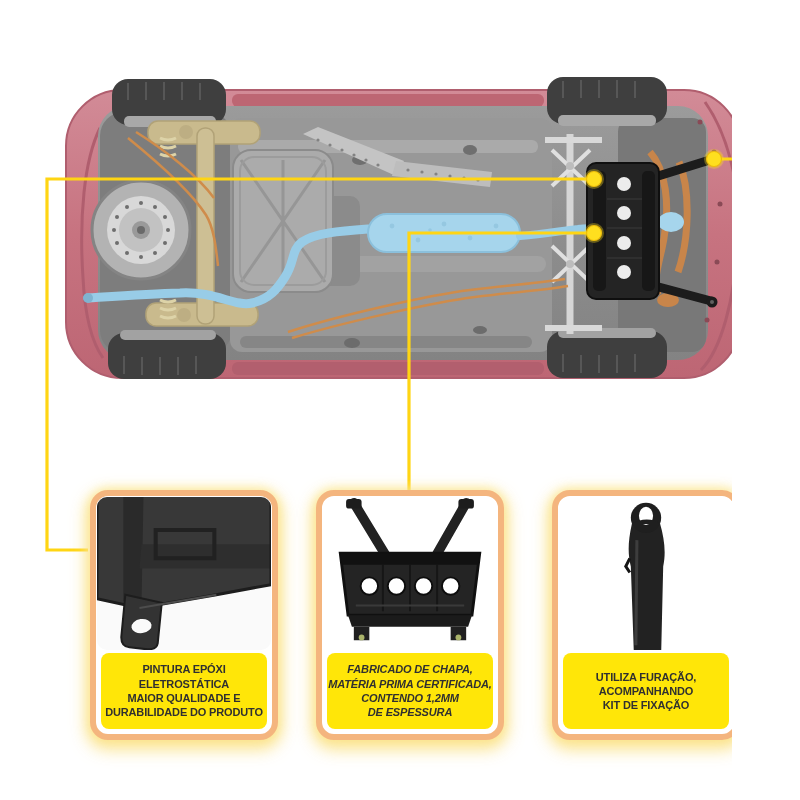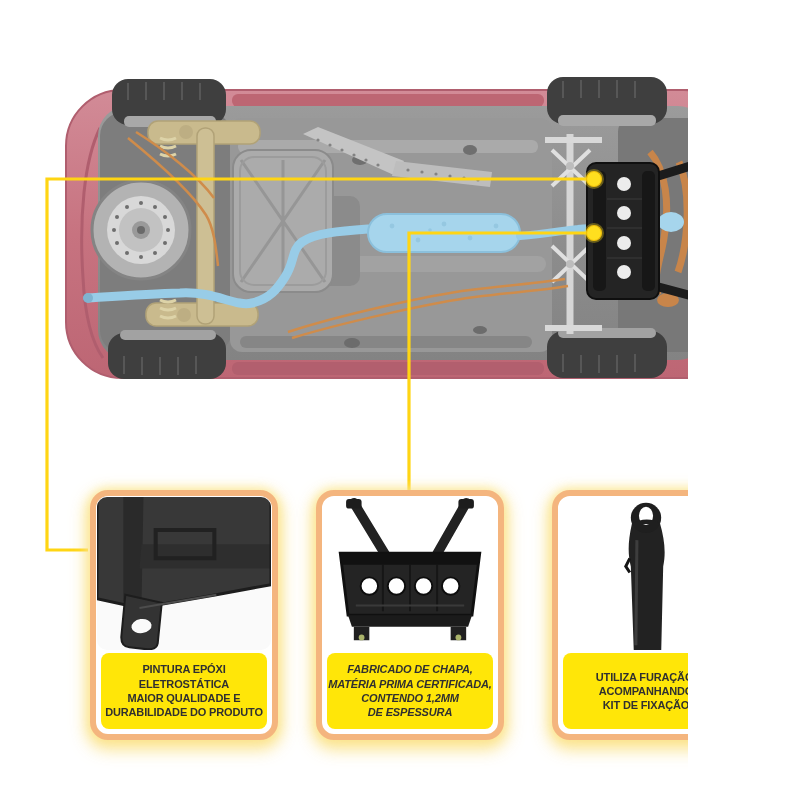--- a/index.html
+++ b/index.html
@@ -1,18 +1,19 @@
 <!DOCTYPE html>
 <html><head>
 <meta charset="utf-8">
 <style>
   html,body{margin:0;padding:0;background:#ffffff;}
   .stage{
     position:relative;width:688px;height:800px;background:#ffffff;overflow:hidden;
     font-family:"Liberation Sans",sans-serif;
+    padding-left:44px;
   }
   .car-svg{position:absolute;left:0;top:0;width:800px;height:800px;}
   .panel{
     position:absolute;top:490px;width:188px;height:250px;box-sizing:border-box;
     background:#ffffff;border:6px solid #f4b57e;border-radius:18px;
     box-shadow:0 6px 16px 4px rgba(250,225,130,.85),0 0 10px 2px rgba(252,236,160,.7);
     display:flex;flex-direction:column;overflow:hidden;
   }
   .panel-1{left:90px;} .panel-2{left:316px;font-style:italic;} .panel-3{left:552px;}
   .photo{flex:1;display:flex;align-items:stretch;justify-content:center;margin:1px;overflow:hidden;border-radius:10px;}

